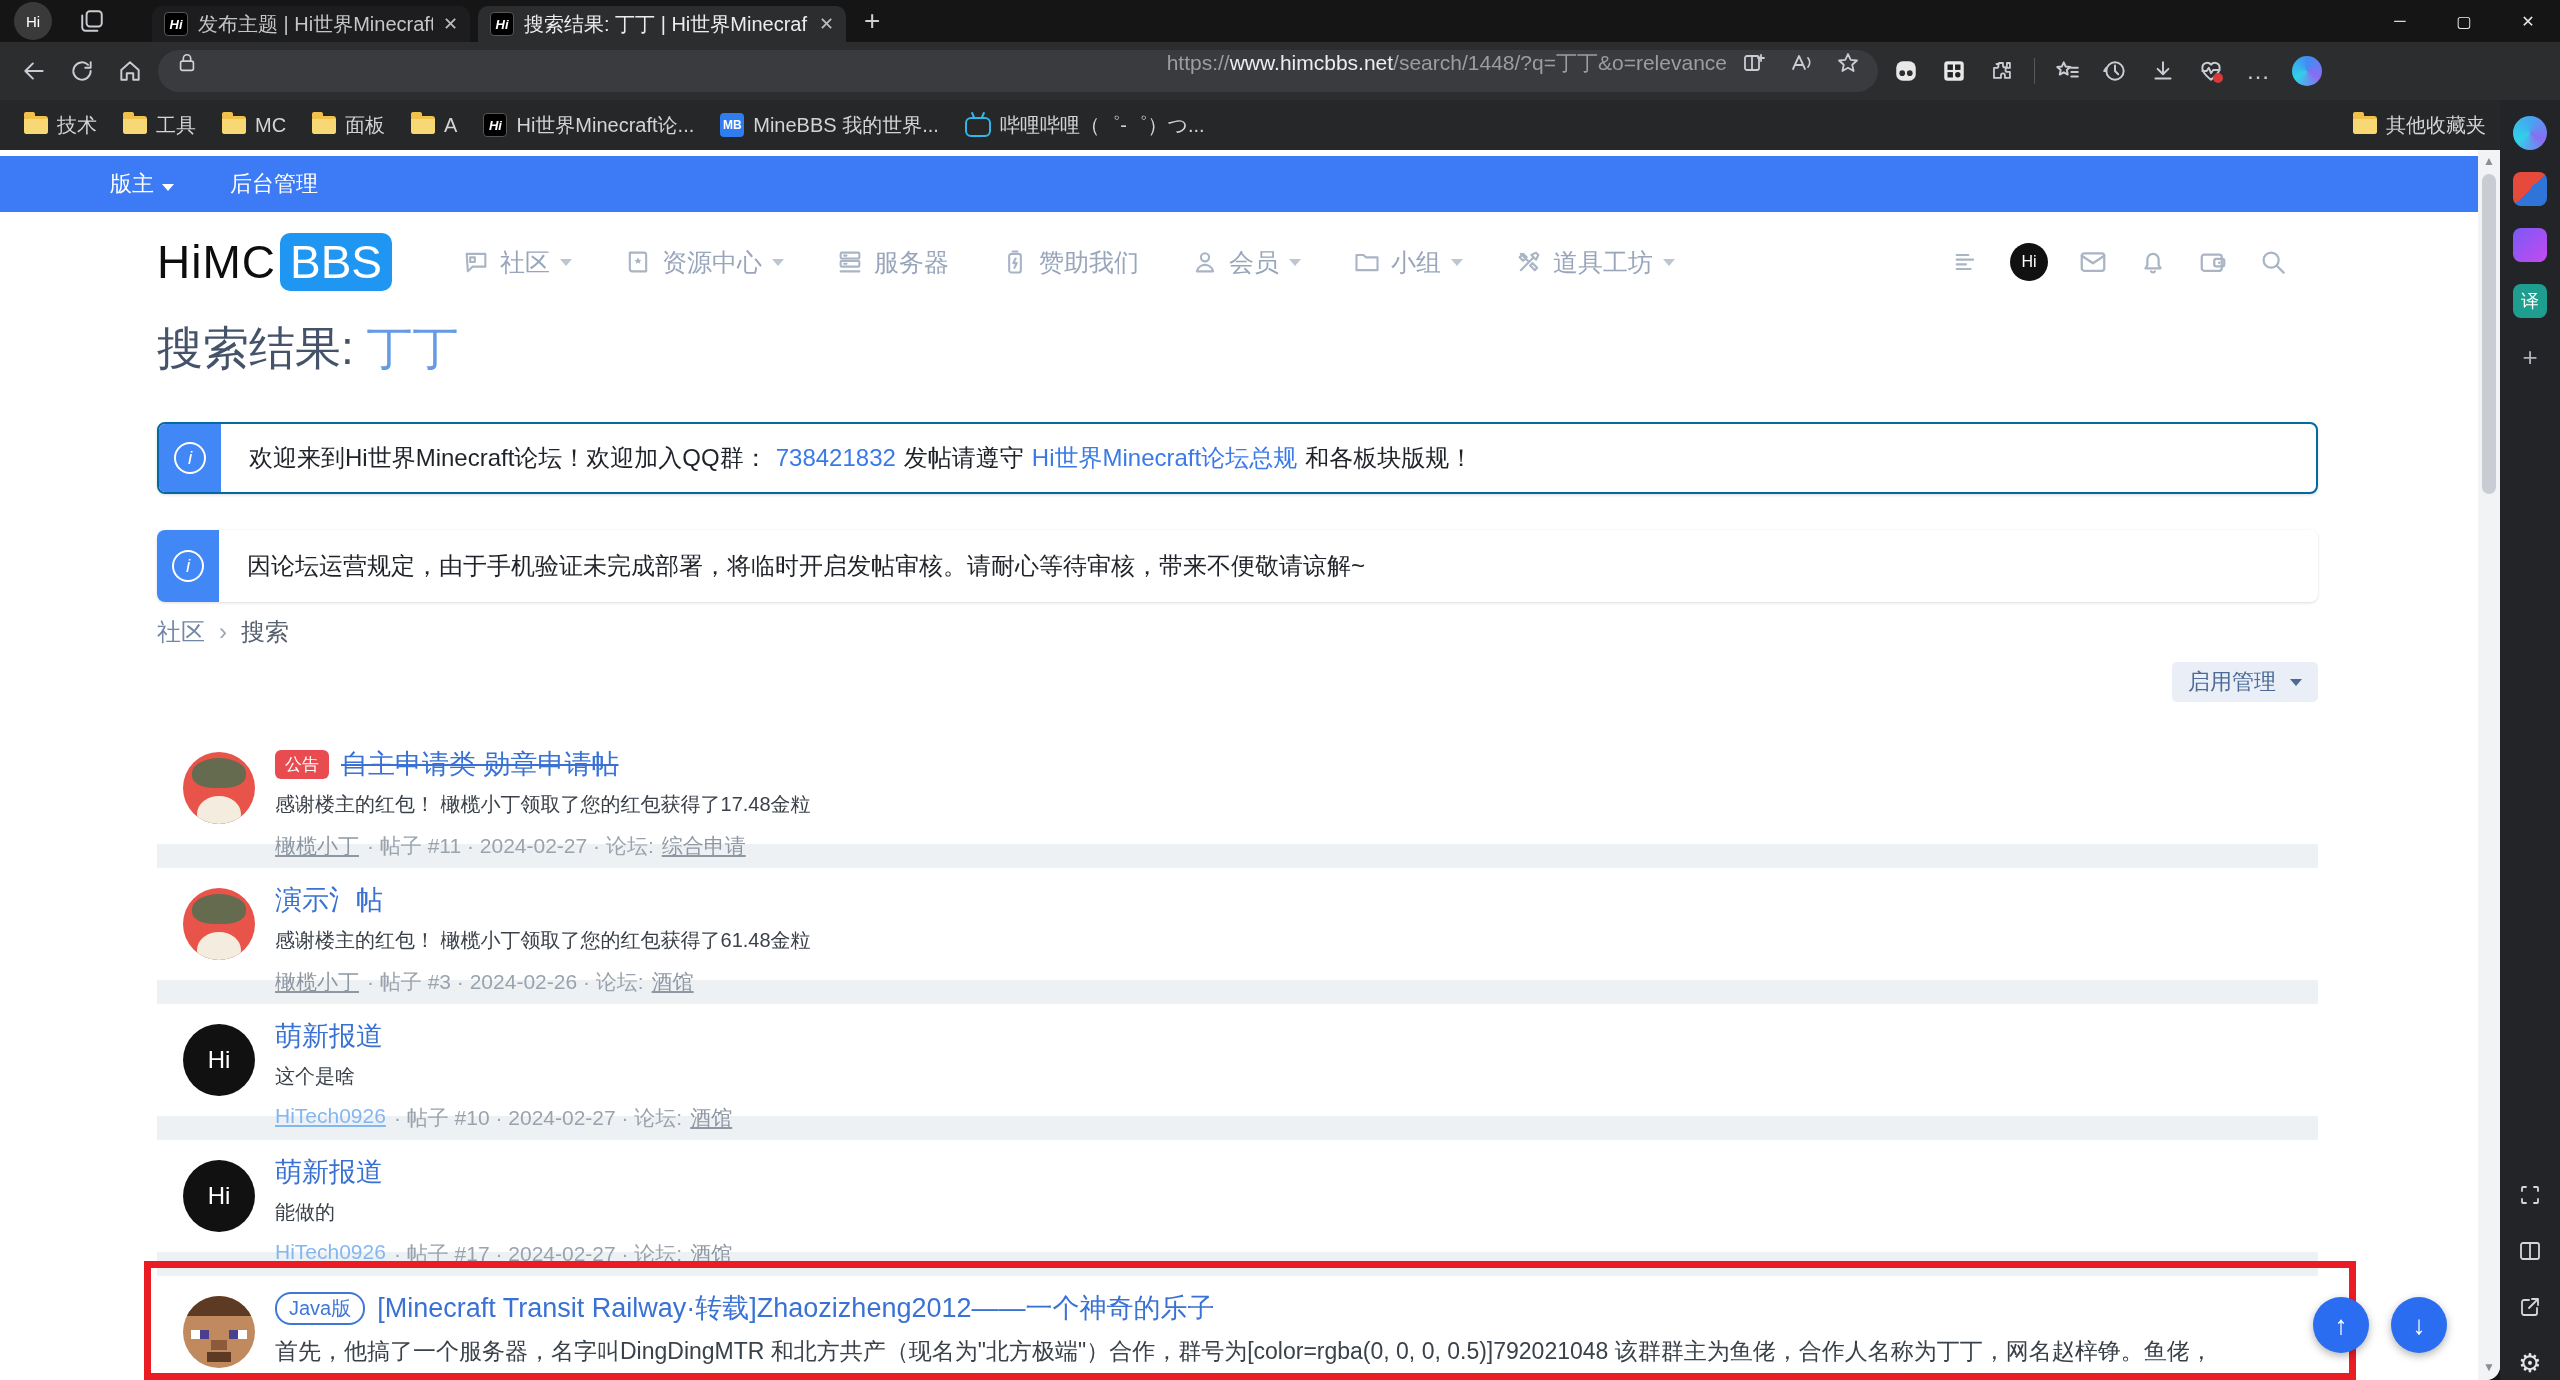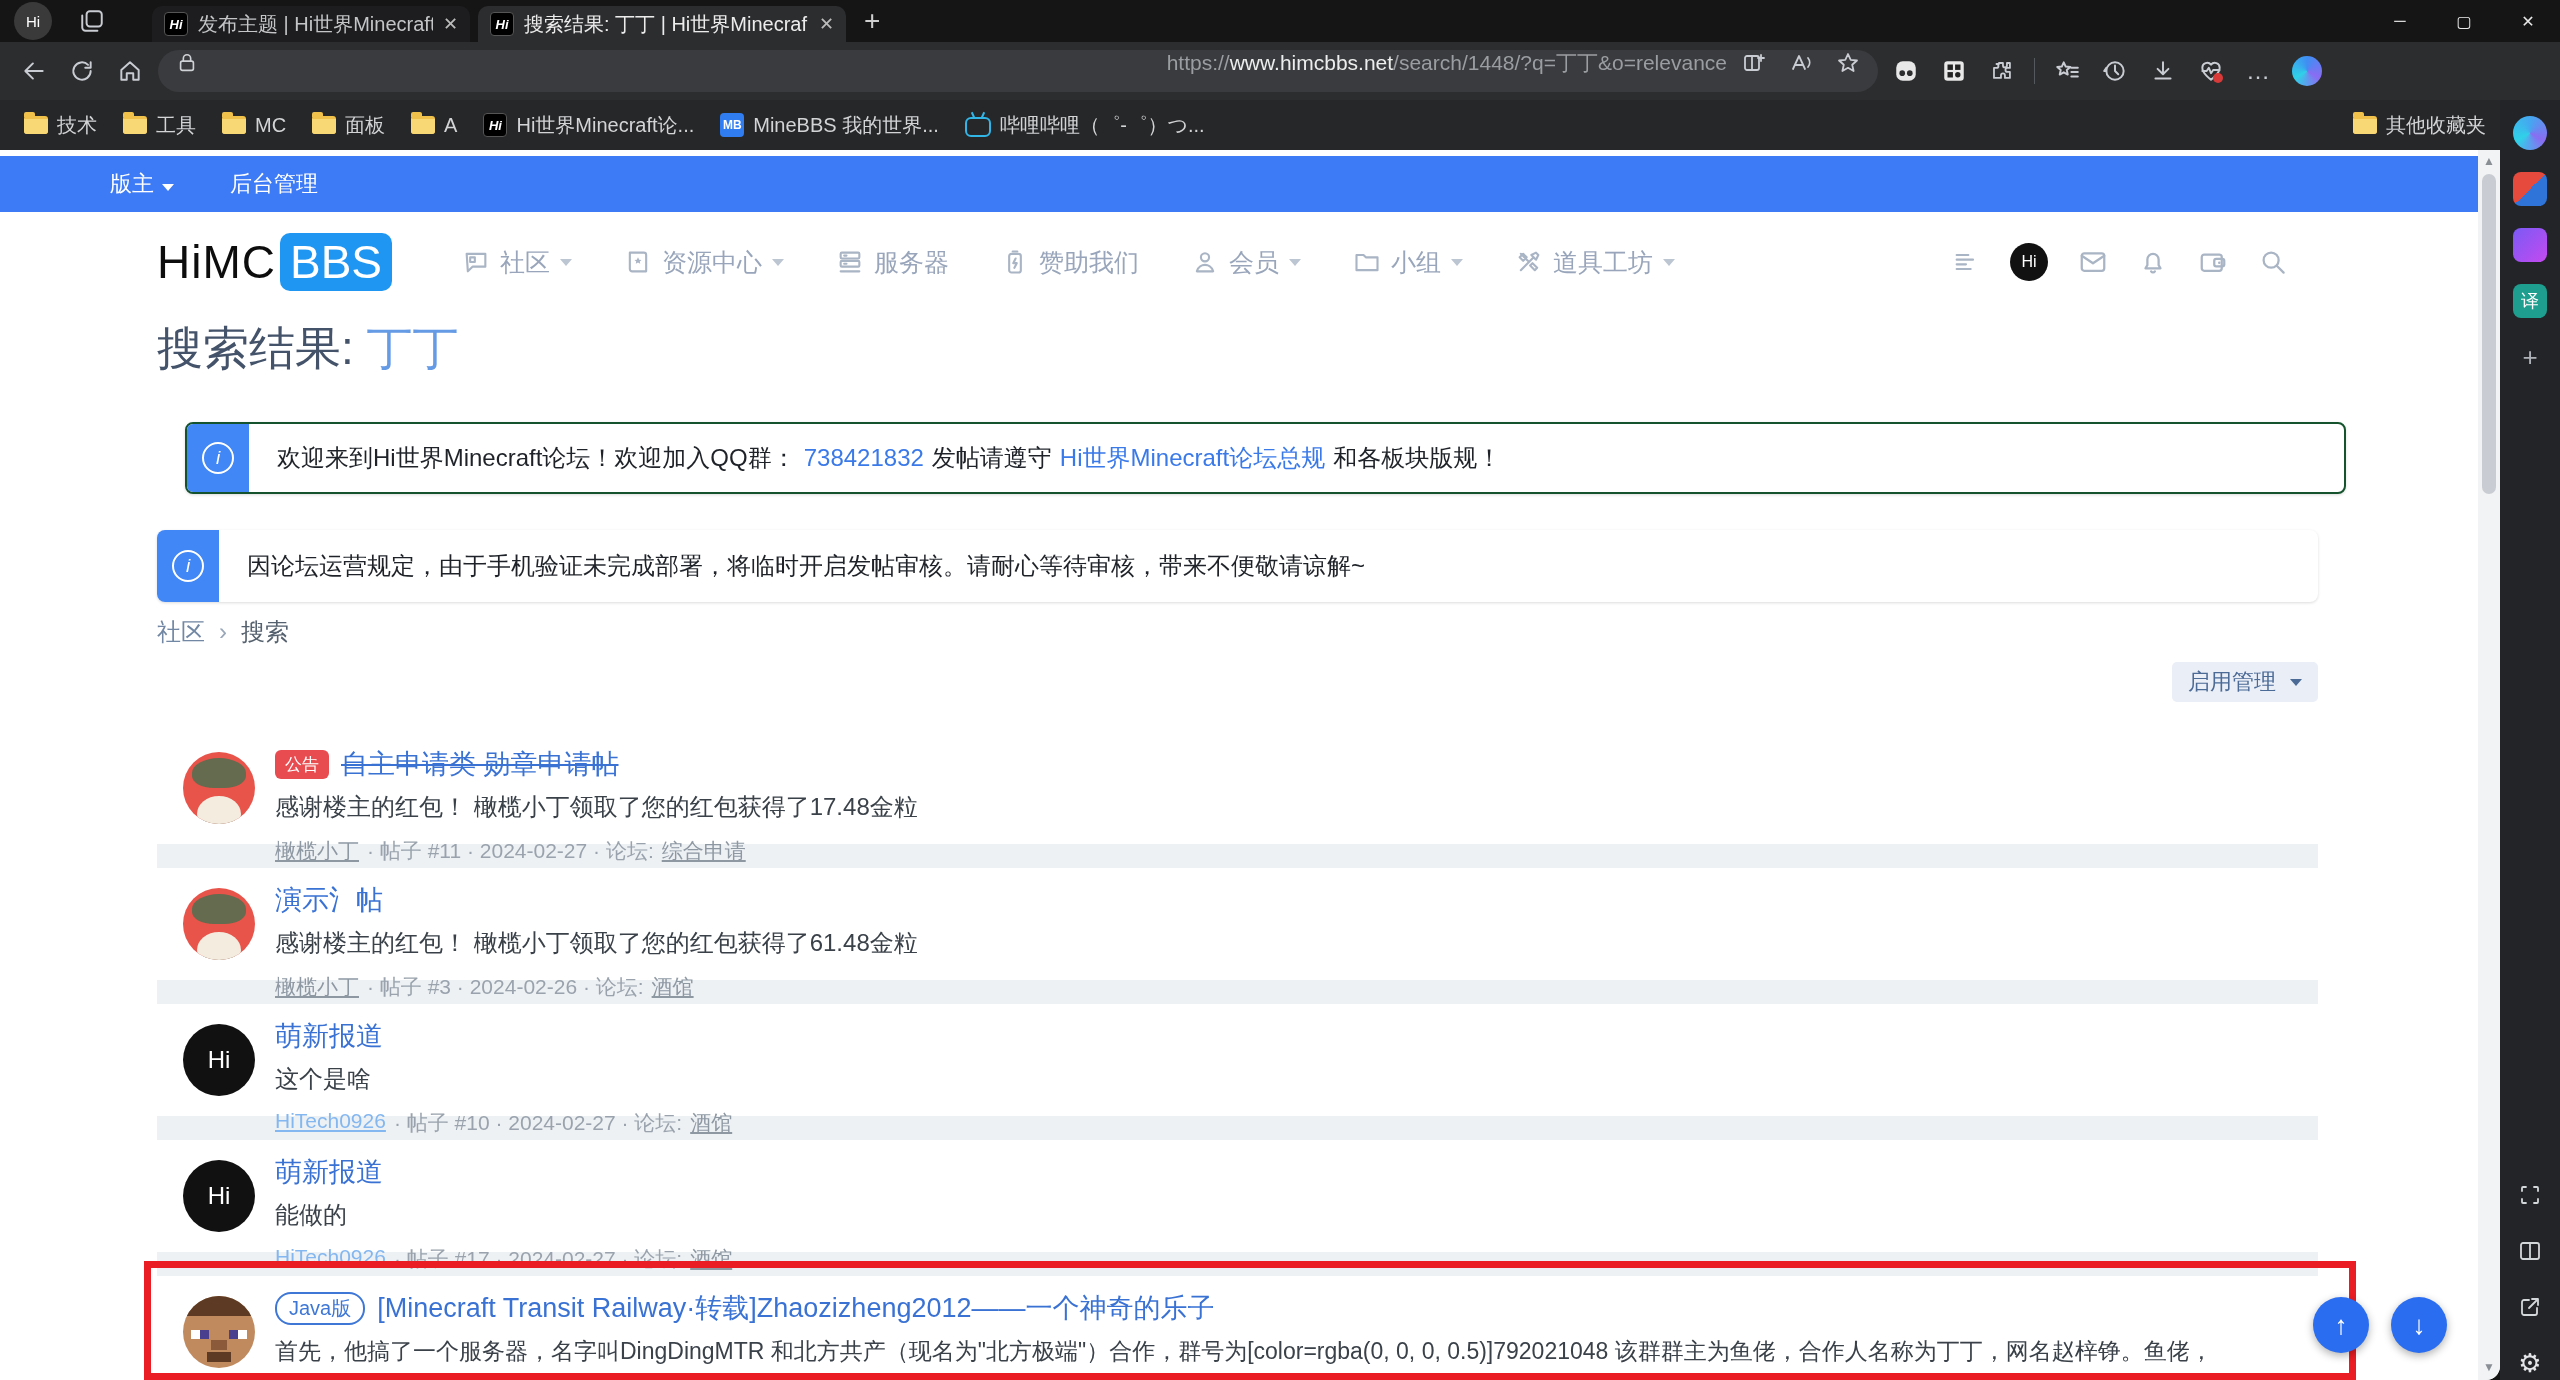--- a/index.html
+++ b/index.html
@@ -96,21 +96,21 @@
   .header-icons { position:absolute; right:190px; display:flex; align-items:center; gap:30px; }
   .header-icons svg { stroke:#a9b4c4; fill:none; stroke-width:1.8; stroke-linecap:round; stroke-linejoin:round;}
   .user-avatar { width:38px; height:38px; border-radius:50%; background:#111; color:#fff; font-size:16px;
     display:flex; align-items:center; justify-content:center; }
 
   .page-h1 { position:absolute; left:157px; top:168px; font-size:46px; font-weight:500; color:#44536a; }
   .page-h1 .query { color:#659ae4; }
 
   .alert { position:absolute; left:157px; width:2161px; height:72px; background:#fff; border-radius:8px;
     display:flex; align-items:stretch; overflow:hidden; box-shadow:0 1px 3px rgba(0,0,0,.14); }
-  .alert.bordered { border:2px solid #14532d;margin-left:28px; }
+  .alert.bordered { border:2px solid #0369a1; }
   .alert-iconbox { width:62px; background:#4187f6; display:flex; align-items:center; justify-content:center; }
   .info-circle { width:32px; height:32px; border:2.5px solid #fff; border-radius:50%; color:#fff;
     display:flex; align-items:center; justify-content:center; font-size:19px; font-style:italic; }
   .info-circle::after { content:"i"; }
   .alert-text { display:flex; align-items:center; padding-left:28px; font-size:24px; color:#1f2329; gap:8px; white-space:nowrap;}
   .alert-text a { color:#3a79e8; text-decoration:none; }
 
   .breadcrumb { position:absolute; left:157px; top:466px; font-size:24px; color:#7187a3;
     display:flex; gap:14px; align-items:center;}
   .breadcrumb .sep { color:#9aa7b8; }
@@ -136,21 +136,21 @@
   .avatar-steve .eye-l { left:8px; } .avatar-steve .eye-r { right:8px; }
   .avatar-steve .eye-l::after, .avatar-steve .eye-r::after { content:""; position:absolute; top:0; width:9px; height:9px; background:#4a3f8f; }
   .avatar-steve .eye-l::after { right:0; } .avatar-steve .eye-r::after { left:0; }
   .avatar-steve .nose { position:absolute; left:28px; top:44px; width:16px; height:10px; background:#8a5a3a; }
   .avatar-steve .mouth { position:absolute; left:24px; top:56px; width:24px; height:10px; background:#5d3a24; }
   .r-titleline { display:flex; align-items:center; gap:12px; }
   .r-badge-red { background:#e84c51; color:#fff; font-size:17px; border-radius:6px; padding:3px 10px; }
   .r-badge-blue { border:2px solid #3e77d6; color:#3e77d6; font-size:20px; border-radius:16px; padding:1px 12px; }
   .r-title { font-size:27px; color:#3a72d4; text-decoration:none; }
   .r-title.strike { text-decoration:line-through; }
-  .r-snippet { margin-top:9px; font-size:24px; color:#3a4149; }
+  .r-snippet { margin-top:9px; font-size:20px; color:#3a4149; }
   .r-snippet2 { margin-top:8px; font-size:23px; line-height:34px; color:#3a4149;
     display:-webkit-box; -webkit-line-clamp:2; -webkit-box-orient:vertical; overflow:hidden; }
   .r-snippet2 b { color:#14171a; }
   .r-meta { margin-top:14px; font-size:21px; color:#9aa3ad; display:flex; gap:8px; white-space:nowrap;}
   .r-meta a { color:#8e98a3; text-decoration:underline; }
   .r-meta a.user-colored { color:#84b7ef; }
 
   
   .annotation { position:absolute; left:144px; top:1261px; width:2212px; height:119px;
     border:7px solid #ea1c24; z-index:50; pointer-events:none; }

